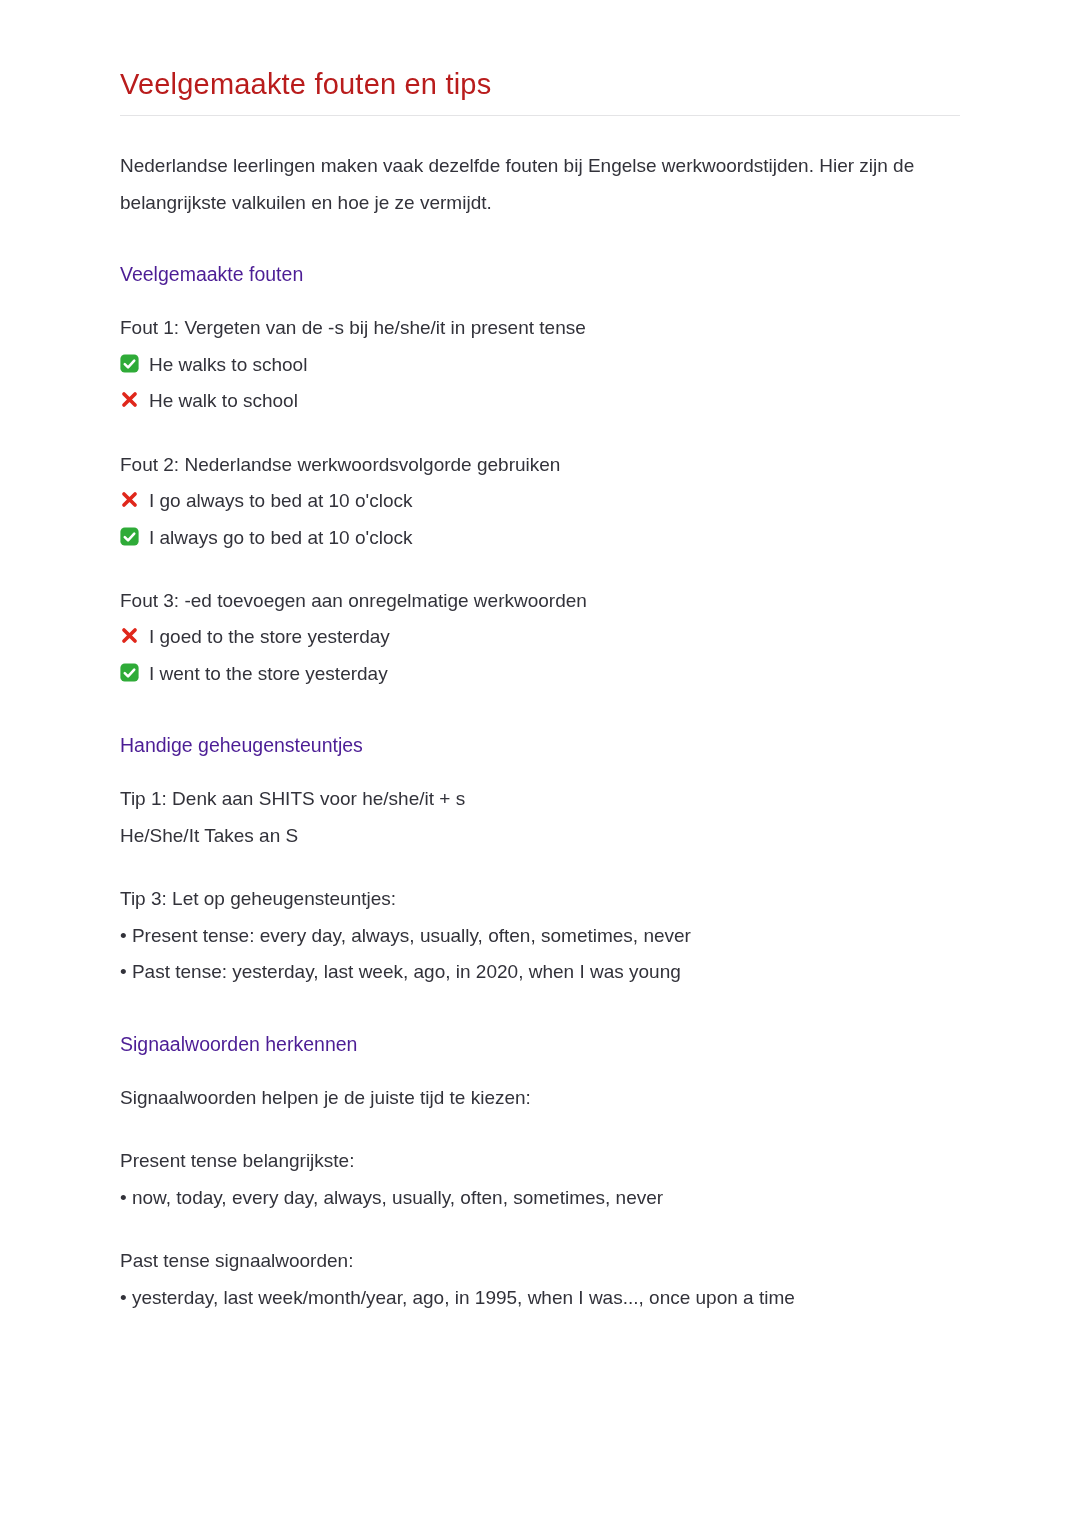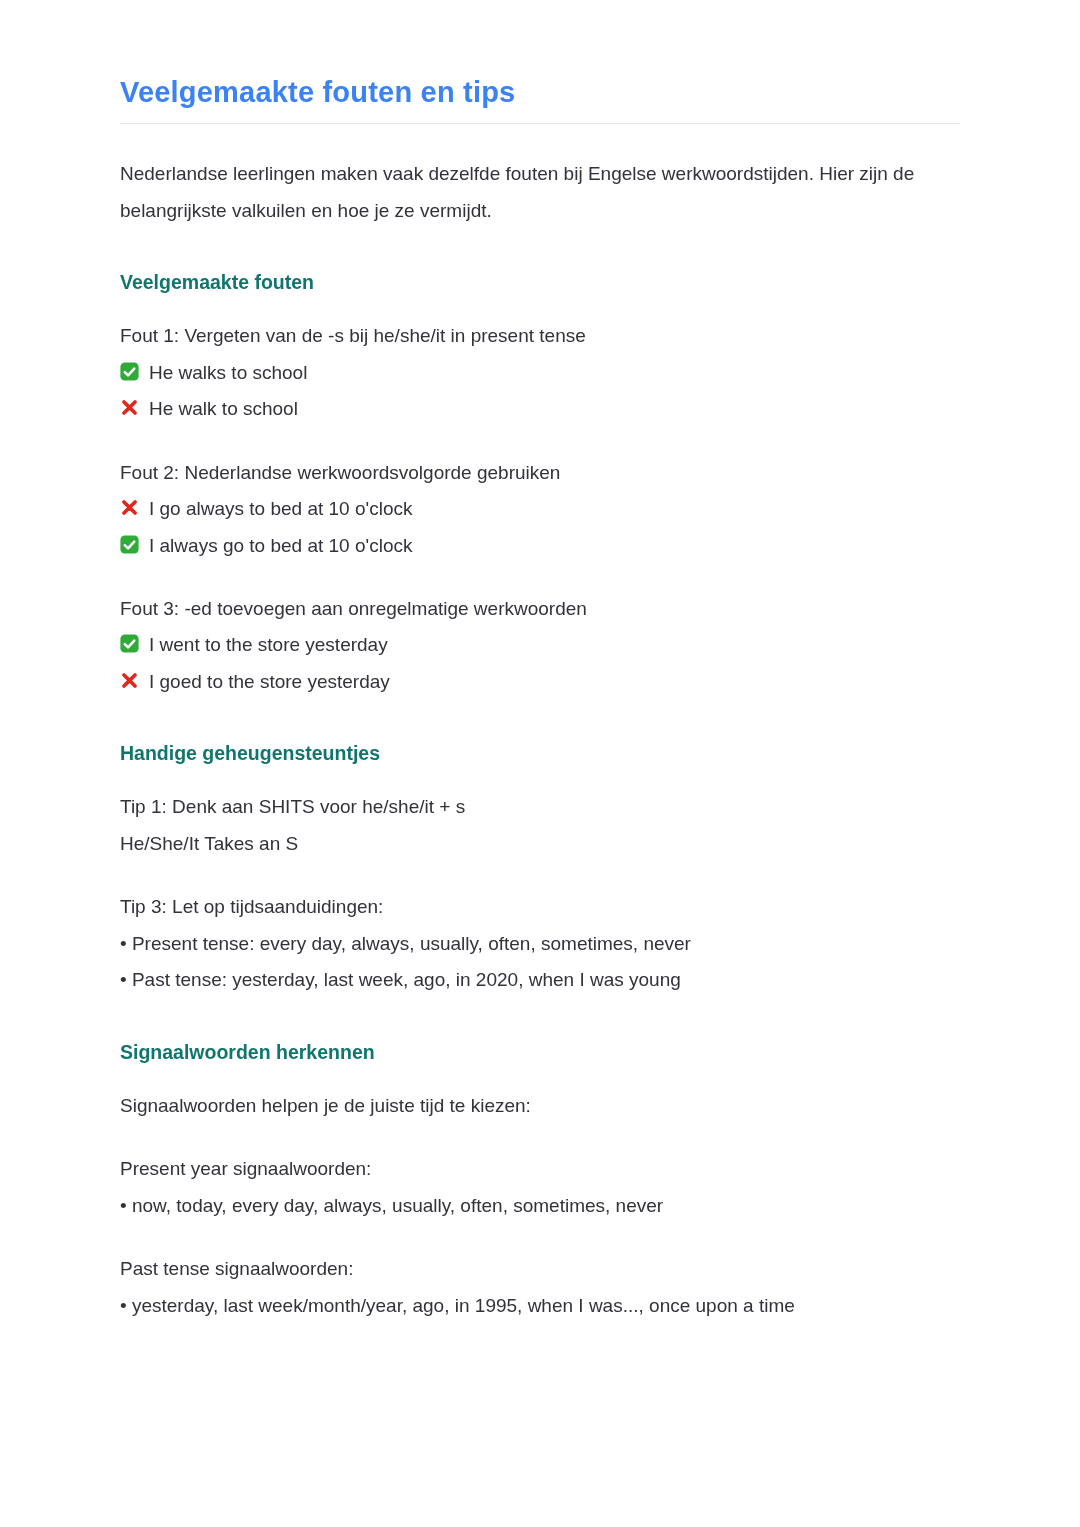--- a/index.html
+++ b/index.html
@@ -15,43 +15,43 @@
   .page {
     width: 1080px;
     min-height: 1527px;
     box-sizing: border-box;
     padding: 62px 120px 60px 120px;
     background: #ffffff;
   }
   h1.doc-title {
     font-size: 29px;
     line-height: 1.25;
-    color: #3b82f6;
-    font-weight: 700;
-    margin: 12px 0 13px 0;
+    color: #b91c1c;
+    font-weight: 400;
+    margin: 4px 0 13px 0;
     letter-spacing: 0.2px;
   }
   .divider {
     border: none;
     border-top: 1px solid #e4e4e6;
     margin: 0 0 32px 0;
     height: 0;
   }
   p, .line {
     font-size: 19px;
     line-height: 1.92;
     margin: 0;
   }
   p.para {
     margin: 0 0 27px 0;
   }
   h2.section-heading {
     font-size: 19.5px;
-    color: #0f766e;
-    font-weight: 700;
+    color: #4c1d95;
+    font-weight: 400;
     margin: 42px 0 24px 0;
   }
   .block {
     margin: 9px 0 27px 0;
   }
   .icon {
     display: inline-block;
     width: 19px;
     height: 19px;
     vertical-align: -2px;
@@ -93,48 +93,48 @@
           </svg></span><span>I go always to bed at 10 o'clock</span></div>
     <div class="line"><span class="icon"><svg viewBox="0 0 24 24">
             <rect x="0.5" y="0.5" width="23" height="23" rx="5.5" fill="#2fab38"></rect>
             <path d="M6 12.8 L10.2 17 L18 8.4" stroke="#ffffff" stroke-width="3.2" fill="none" stroke-linecap="round" stroke-linejoin="round"></path>
           </svg></span><span>I always go to bed at 10 o'clock</span></div>
   </div>
 
   <div class="block">
     <div class="line">Fout 3: -ed toevoegen aan onregelmatige werkwoorden</div>
     <div class="line"><span class="icon"><svg viewBox="0 0 24 24">
+            <path d="M5 5 L19 19 M19 5 L5 19" stroke="#e0271b" stroke-width="4.6" stroke-linecap="round" fill="none"></path>
+          </svg></span><span>I goed to the store yesterday</span></div>
+    <div class="line"><span class="icon"><svg viewBox="0 0 24 24">
             <rect x="0.5" y="0.5" width="23" height="23" rx="5.5" fill="#2fab38"></rect>
             <path d="M6 12.8 L10.2 17 L18 8.4" stroke="#ffffff" stroke-width="3.2" fill="none" stroke-linecap="round" stroke-linejoin="round"></path>
           </svg></span><span>I went to the store yesterday</span></div>
-    <div class="line"><span class="icon"><svg viewBox="0 0 24 24">
-            <path d="M5 5 L19 19 M19 5 L5 19" stroke="#e0271b" stroke-width="4.6" stroke-linecap="round" fill="none"></path>
-          </svg></span><span>I goed to the store yesterday</span></div>
   </div>
 
   <h2 class="section-heading">Handige geheugensteuntjes</h2>
 
   <div class="block">
     <div class="line">Tip 1: Denk aan SHITS voor he/she/it + s</div>
     <div class="line">He/She/It Takes an S</div>
   </div>
 
 
   <div class="block">
-    <div class="line">Tip 3: Let op tijdsaanduidingen:</div>
+    <div class="line">Tip 3: Let op geheugensteuntjes:</div>
     <div class="line">• Present tense: every day, always, usually, often, sometimes, never</div>
     <div class="line">• Past tense: yesterday, last week, ago, in 2020, when I was young</div>
   </div>
 
   <h2 class="section-heading">Signaalwoorden herkennen</h2>
 
   <p class="para">Signaalwoorden helpen je de juiste tijd te kiezen:</p>
 
   <div class="block">
-    <div class="line">Present year signaalwoorden:</div>
+    <div class="line">Present tense belangrijkste:</div>
     <div class="line">• now, today, every day, always, usually, often, sometimes, never</div>
   </div>
 
   <div class="block">
     <div class="line">Past tense signaalwoorden:</div>
     <div class="line">• yesterday, last week/month/year, ago, in 1995, when I was..., once upon a time</div>
   </div>
 
 </div>
 

